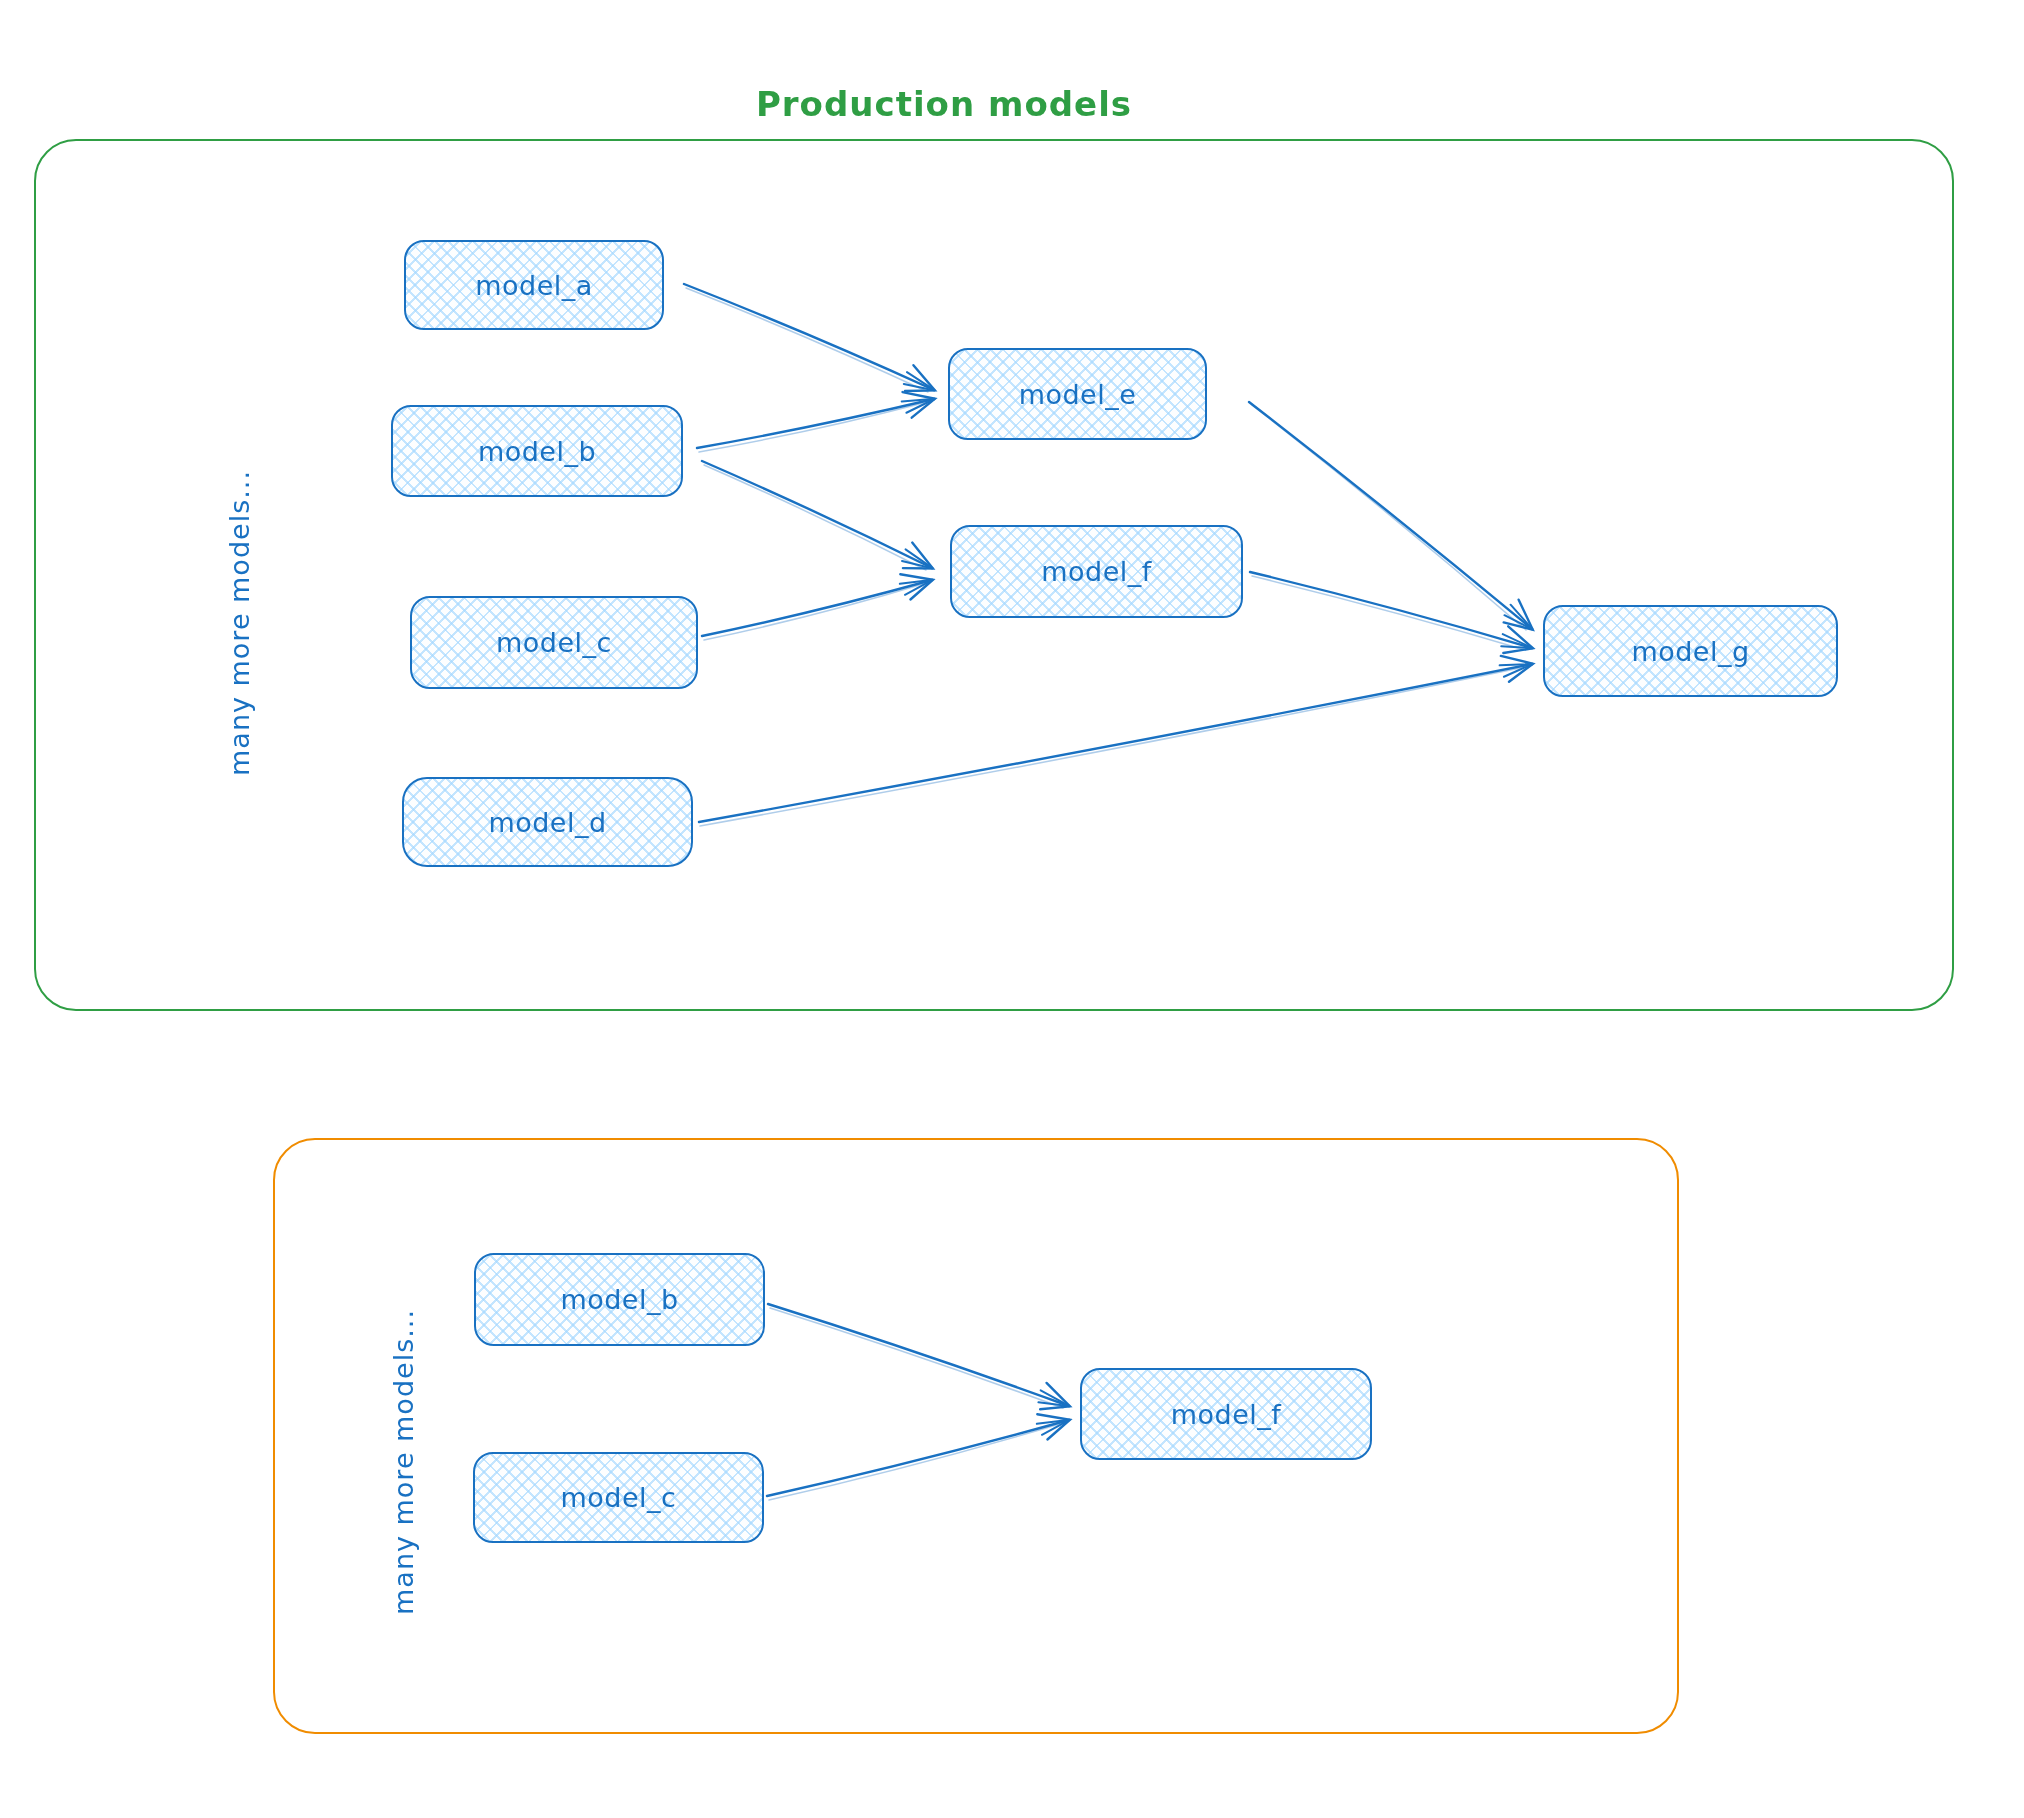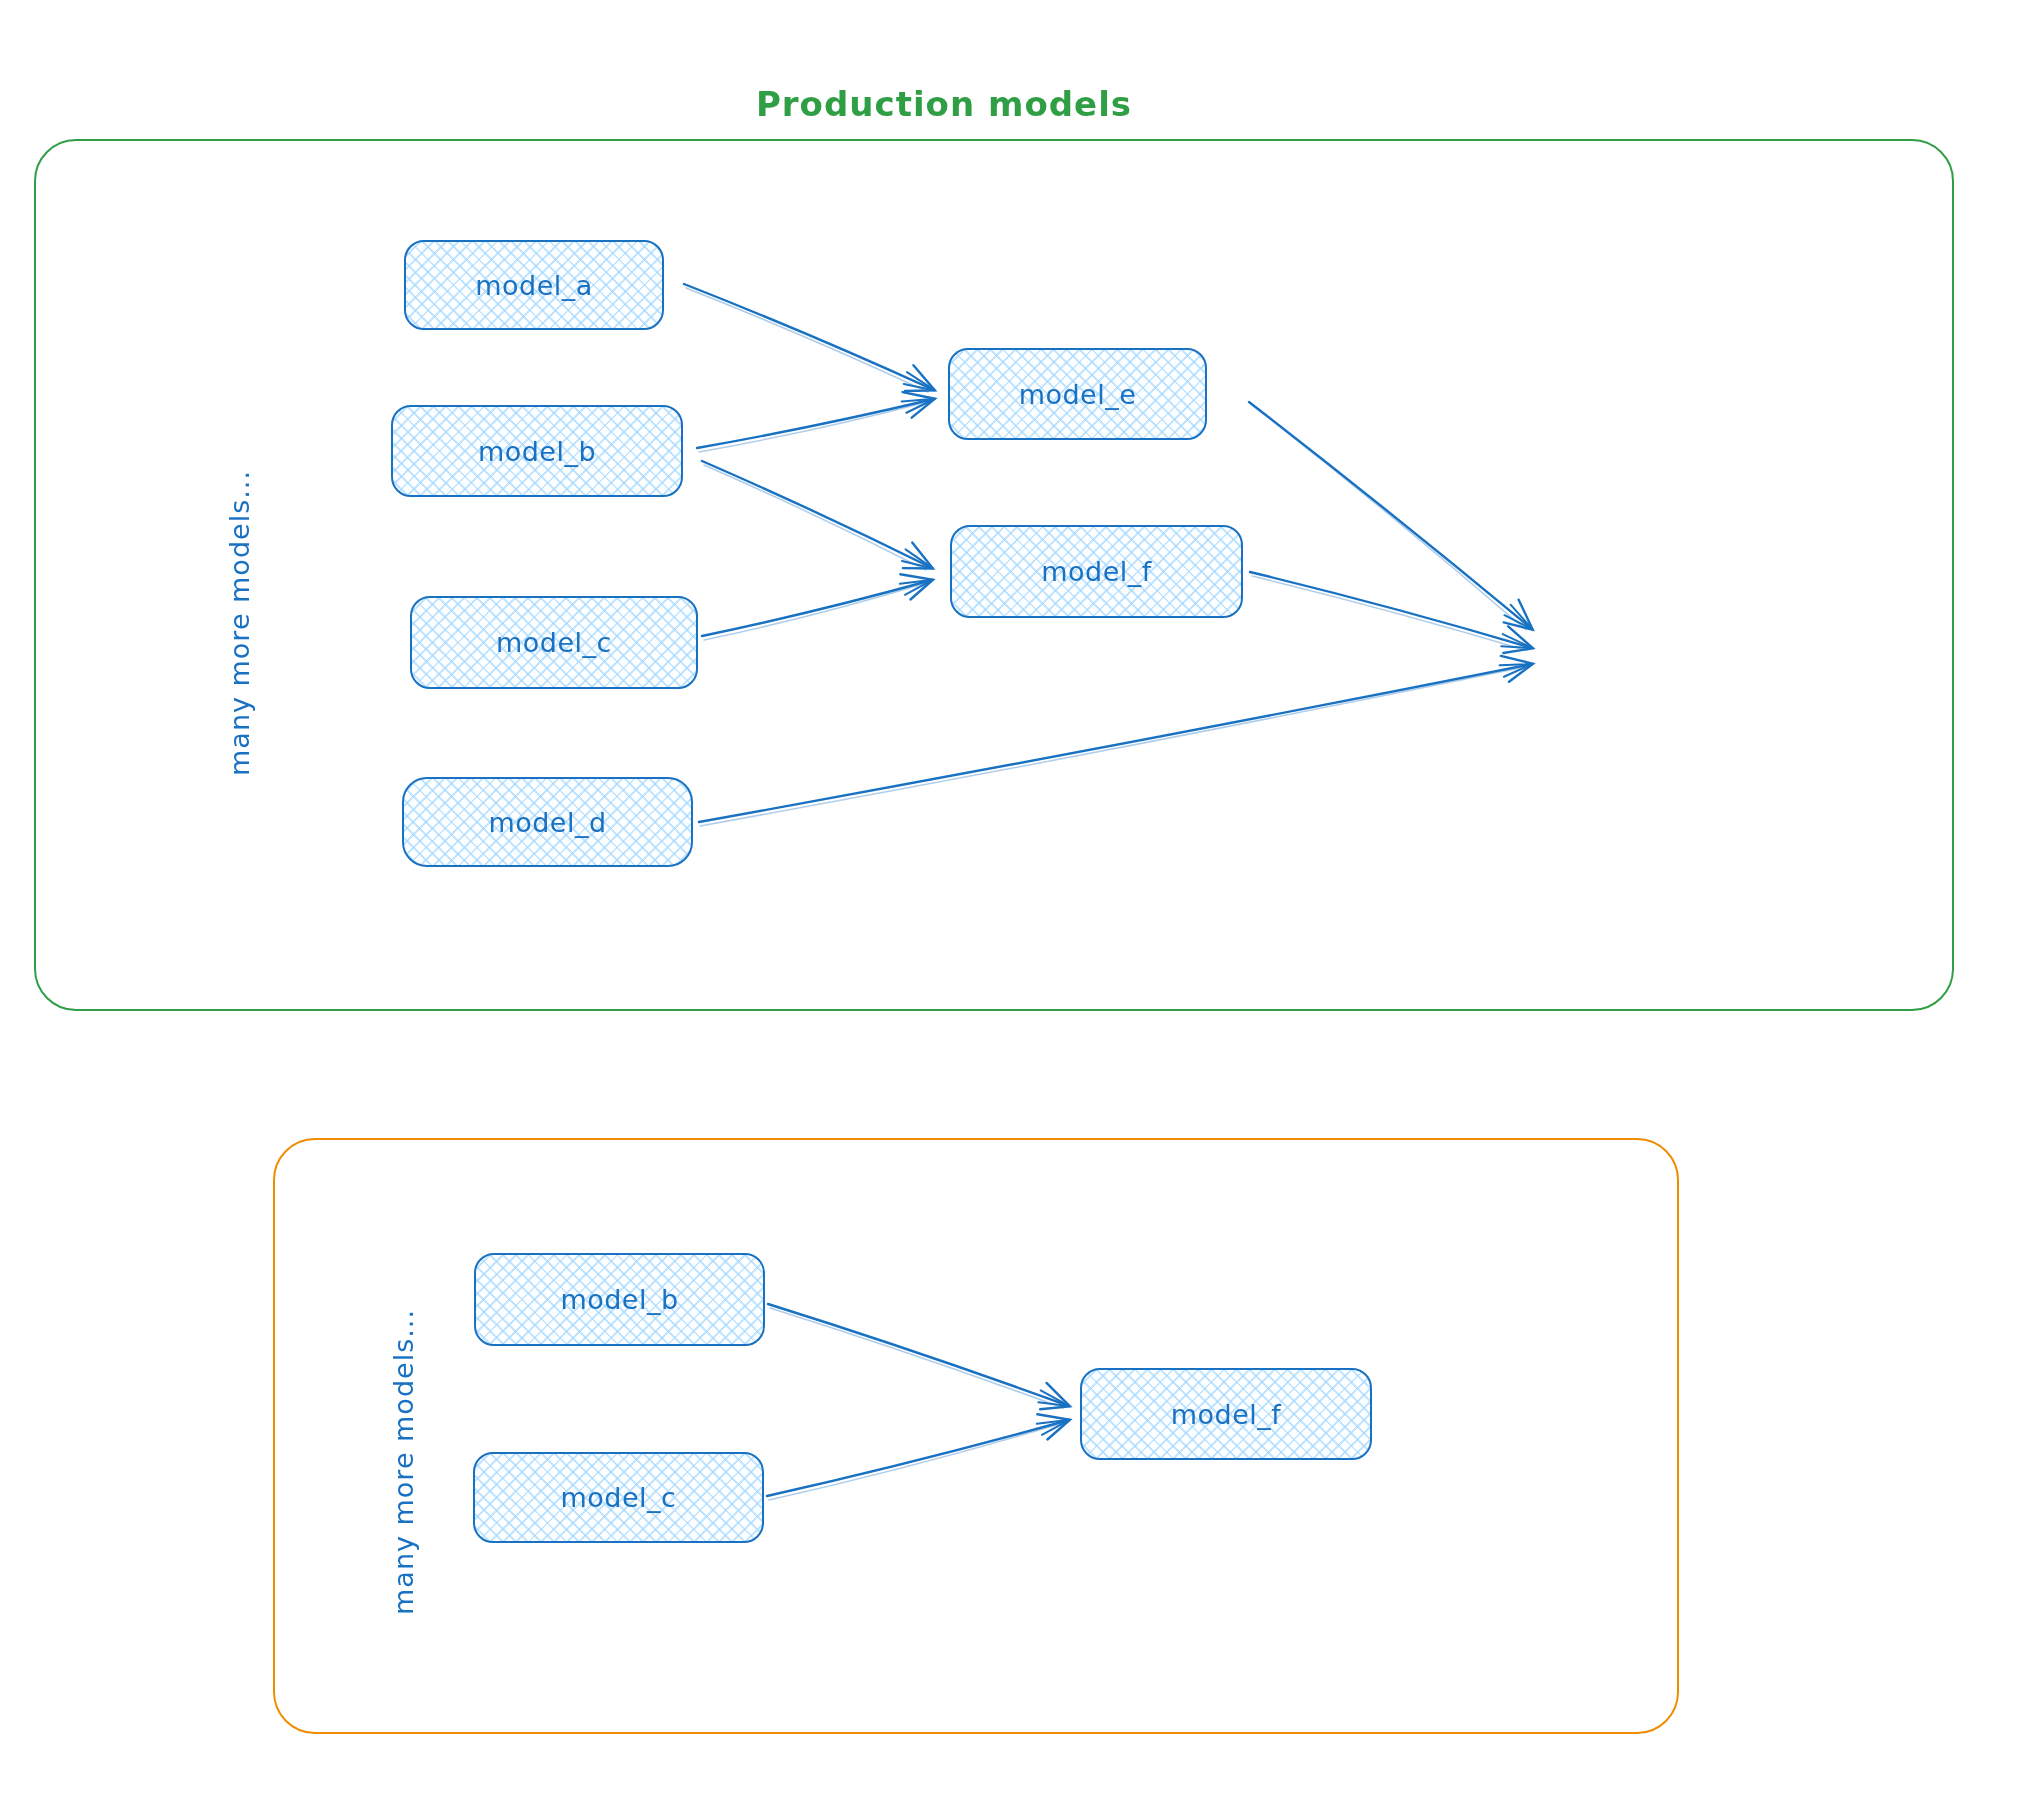--- a/index.html
+++ b/index.html
@@ -63,20 +63,21 @@
   <div class="section-title title-production">Production models</div>
   <div class="frame frame-production"></div>
   <div class="vlabel vlabel-production">many more models...</div>
 
   <div class="node n-pa">model_a</div>
   <div class="node n-pb">model_b</div>
   <div class="node n-pc">model_c</div>
   <div class="node n-pd">model_d</div>
   <div class="node n-pe">model_e</div>
   <div class="node n-pf">model_f</div>
+  <div class="node n-pg">model_g</div>
 
   <div class="frame frame-development"></div>
   <div class="vlabel vlabel-development">many more models...</div>
 
   <div class="node n-db">model_b</div>
   <div class="node n-dc">model_c</div>
   <div class="node n-df">model_f</div>
 
   <svg class="edges" width="2024" height="1818" viewBox="0 0 2024 1818">
     <defs>

